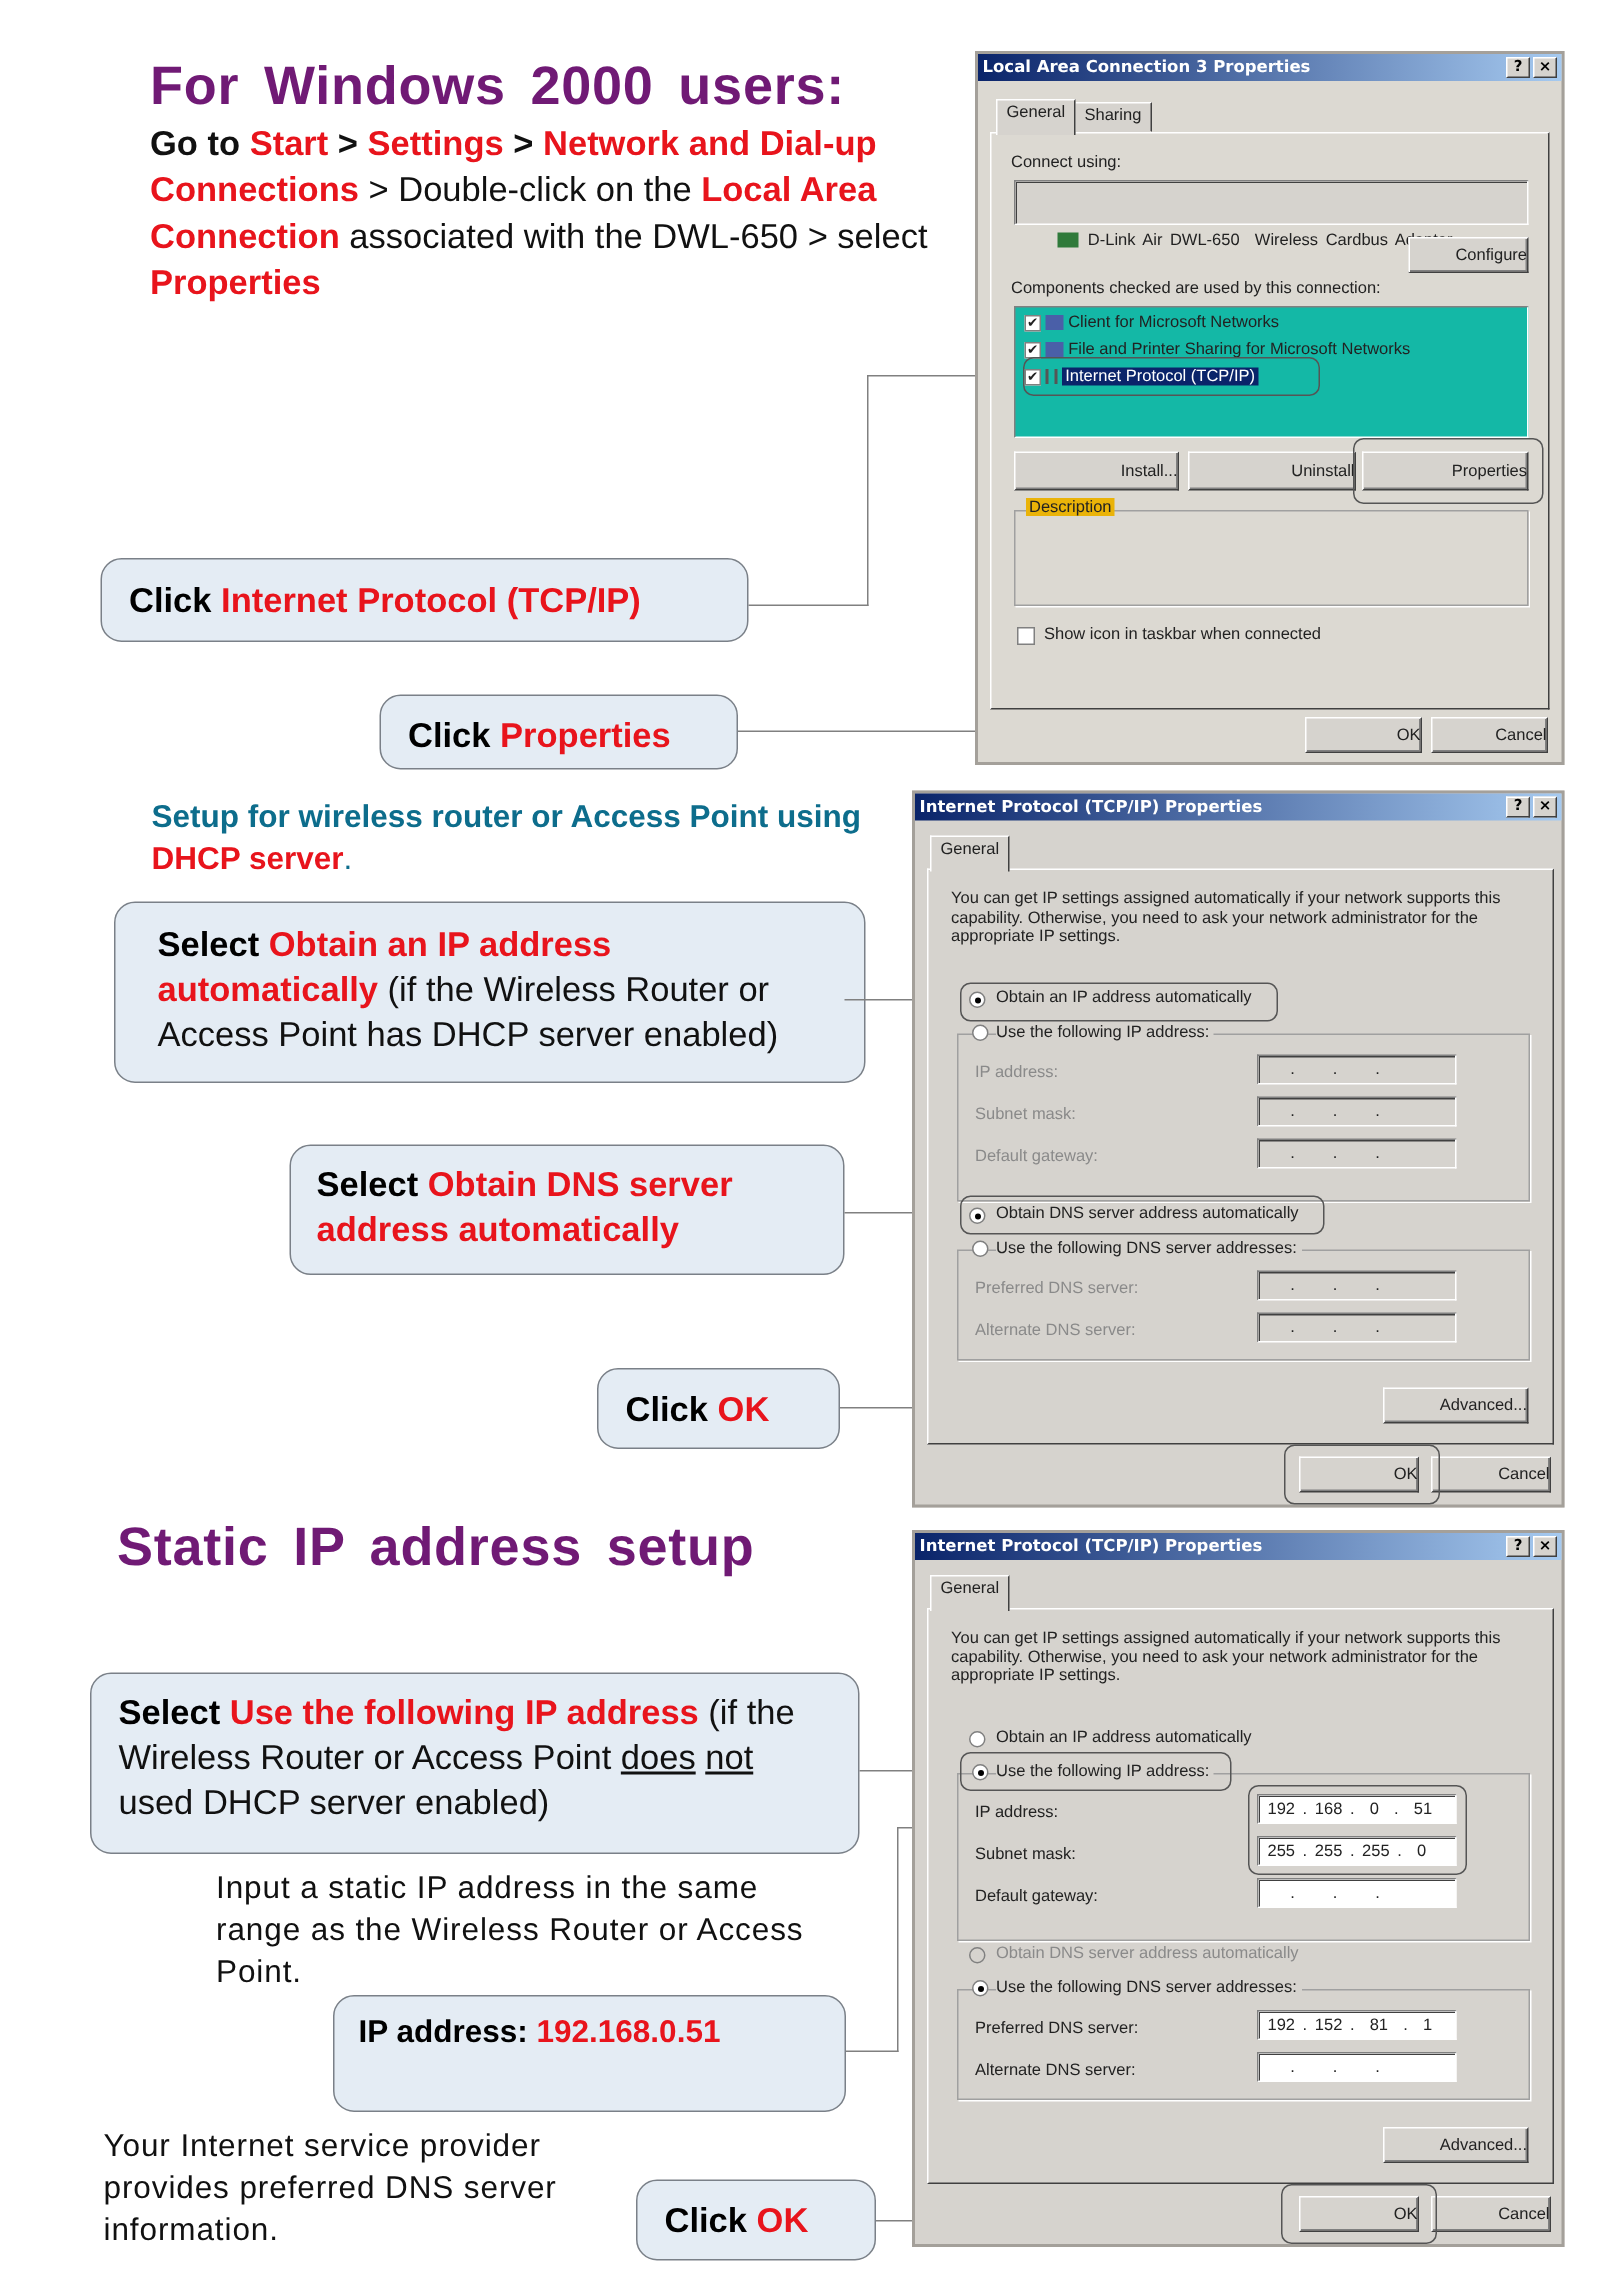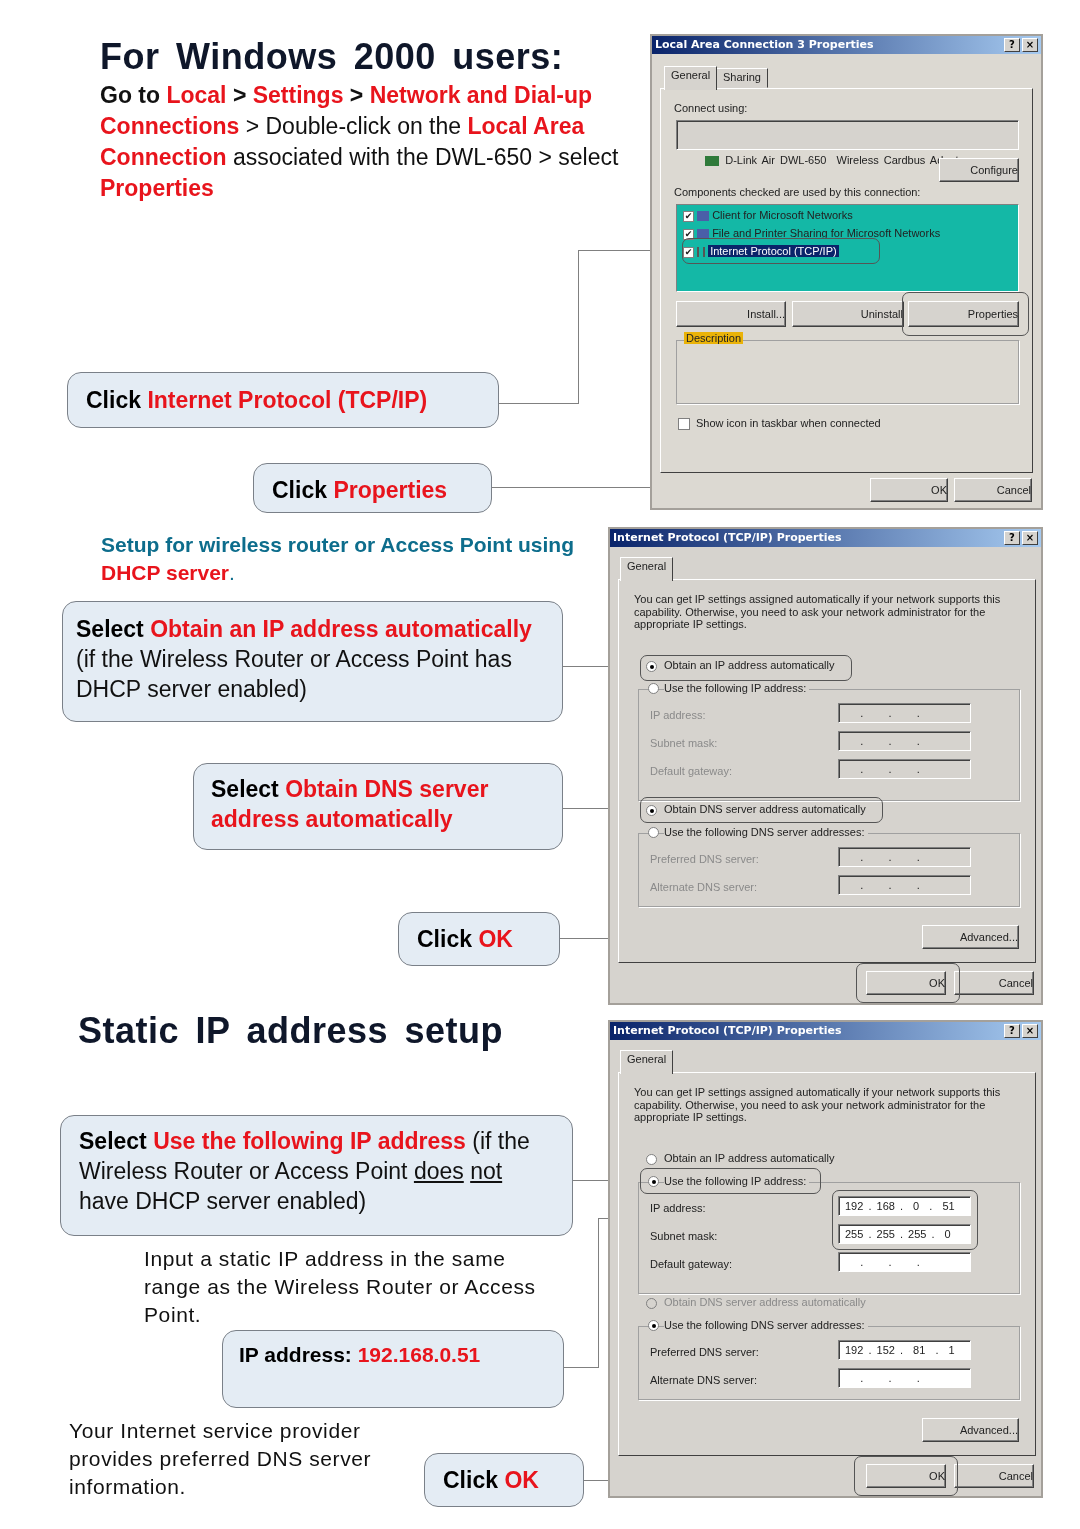--- a/index.html
+++ b/index.html
@@ -1,21 +1,21 @@
 <!DOCTYPE html>
 <html><head>
 <meta charset="utf-8">
 <style>
 *{box-sizing:border-box;margin:0;padding:0}
 html,body{width:1080px;height:1529px;background:#fff;overflow:hidden}
 body{position:relative;font-family:"Liberation Sans",sans-serif;color:#111}
 .abs{position:absolute}
 .red{color:#e8141c}
 .b{font-weight:bold}
-h1.title{position:absolute;font-family:"Liberation Sans",sans-serif;font-weight:bold;color:#0f172a;font-size:36px;letter-spacing:0.5px;word-spacing:6px}
+h1.title{position:absolute;font-family:"Liberation Sans",sans-serif;font-weight:bold;color:#701a75;font-size:36px;letter-spacing:0.5px;word-spacing:6px}
 .intro{position:absolute;left:100px;top:80px;width:525px;font-size:23px;line-height:31px}
 .callout{position:absolute;background:#e4ecf4;border:1.5px solid #7a8088;border-radius:14px;padding:10px 18px;font-size:23px;line-height:30px}
 .callout .blk{color:#000;font-weight:bold}
 .note{position:absolute;font-size:21px;line-height:28px;letter-spacing:0.6px;color:#111}
 .line{position:absolute;background:#808080}
 
 .dlg{position:absolute;background:#d6d3ce;border:2px solid #a4a09a;font-family:"Liberation Sans",sans-serif;font-size:11px;color:#222}
 .tb{height:18px;background:linear-gradient(90deg,#0a246a,#a6caf0);color:#fff;font-family:"DejaVu Sans",sans-serif;font-weight:bold;font-size:11px;line-height:18px;padding-left:3px;position:relative}
 .tbbtns{position:absolute;right:3px;top:2px;display:flex;gap:2px}
 .tbbtn{width:16px;height:14px;background:#d6d3ce;border:1px solid;border-color:#fff #404040 #404040 #fff;color:#000;font-size:10px;line-height:12px;text-align:center;font-weight:bold}
@@ -35,51 +35,51 @@
 .list{position:absolute;background:#14b8a6;border:1px solid;border-color:#808080 #fff #fff #808080}
 .sel{background:#0a246a;color:#fff;padding:0 2px}
 .u{text-decoration:underline}
 </style>
 </head>
 <body>
 
 <h1 class="title" style="left:100px;top:36px">For Windows 2000 users:</h1>
 
 <div class="intro">
-  <span class="b">Go to </span><span class="b red">Local</span><span class="b"> &gt; </span><span class="b red">Settings</span><span class="b"> &gt; </span><span class="b red">Network and Dial-up Connections</span><span> &gt; Double-click on the </span><span class="b red">Local Area Connection</span><span> associated with the DWL-650 &gt; select </span><span class="b red">Properties</span>
+  <span class="b">Go to </span><span class="b red">Start</span><span class="b"> &gt; </span><span class="b red">Settings</span><span class="b"> &gt; </span><span class="b red">Network and Dial-up Connections</span><span> &gt; Double-click on the </span><span class="b red">Local Area Connection</span><span> associated with the DWL-650 &gt; select </span><span class="b red">Properties</span>
 </div>
 
 <div class="callout" style="left:67px;top:372px;width:432px;height:56px;padding-top:12px">
   <span class="blk">Click </span><span class="b red">Internet Protocol (TCP/IP)</span>
 </div>
 
 <div class="callout" style="left:253px;top:463px;width:239px;height:50px;padding-top:11px">
   <span class="blk">Click </span><span class="b red">Properties</span>
 </div>
 
 <div class="abs b" style="left:101px;top:531px;width:480px;font-size:21px;line-height:28px;color:#0d6d8c">
   <span>Setup for wireless router or Access Point using </span><span class="red">DHCP server</span><span style="font-weight:normal">.</span>
 </div>
 
-<div class="callout" style="left:62px;top:601px;width:501px;height:121px;padding:12px 13px">
+<div class="callout" style="left:76px;top:601px;width:501px;height:121px;padding:12px 28px">
   <span class="blk">Select </span><span class="b red">Obtain an IP address automatically</span><span> (if the Wireless Router or Access Point has DHCP server enabled)</span>
 </div>
 
 <div class="callout" style="left:193px;top:763px;width:370px;height:87px;padding:10px 17px">
   <span class="blk">Select </span><span class="b red">Obtain DNS server address automatically</span>
 </div>
 
 <div class="callout" style="left:398px;top:912px;width:162px;height:54px;padding-top:11px">
   <span class="blk">Click </span><span class="b red">OK</span>
 </div>
 
 <h1 class="title" style="left:78px;top:1010px">Static IP address setup</h1>
 
 <div class="callout" style="left:60px;top:1115px;width:513px;height:121px;padding:10px 18px">
-  <span class="blk">Select </span><span class="b red">Use the following IP address</span><span> (if the Wireless Router or Access Point </span><span class="u">does</span><span> </span><span class="u">not</span><span> have DHCP server enabled)</span>
+  <span class="blk">Select </span><span class="b red">Use the following IP address</span><span> (if the Wireless Router or Access Point </span><span class="u">does</span><span> </span><span class="u">not</span><span> used DHCP server enabled)</span>
 </div>
 
 <div class="note" style="left:144px;top:1245px;width:400px">Input a static IP address in the same range as the Wireless Router or Access Point.</div>
 
 <div class="callout" style="left:222px;top:1330px;width:342px;height:78px;padding:10px 16px;font-size:21px;line-height:28px">
   <div><span class="blk">IP address: </span><span class="b red">192.168.0.51</span></div>
 </div>
 
 <div class="note" style="left:69px;top:1417px;width:335px">Your Internet service provider provides preferred DNS server information.</div>
 

